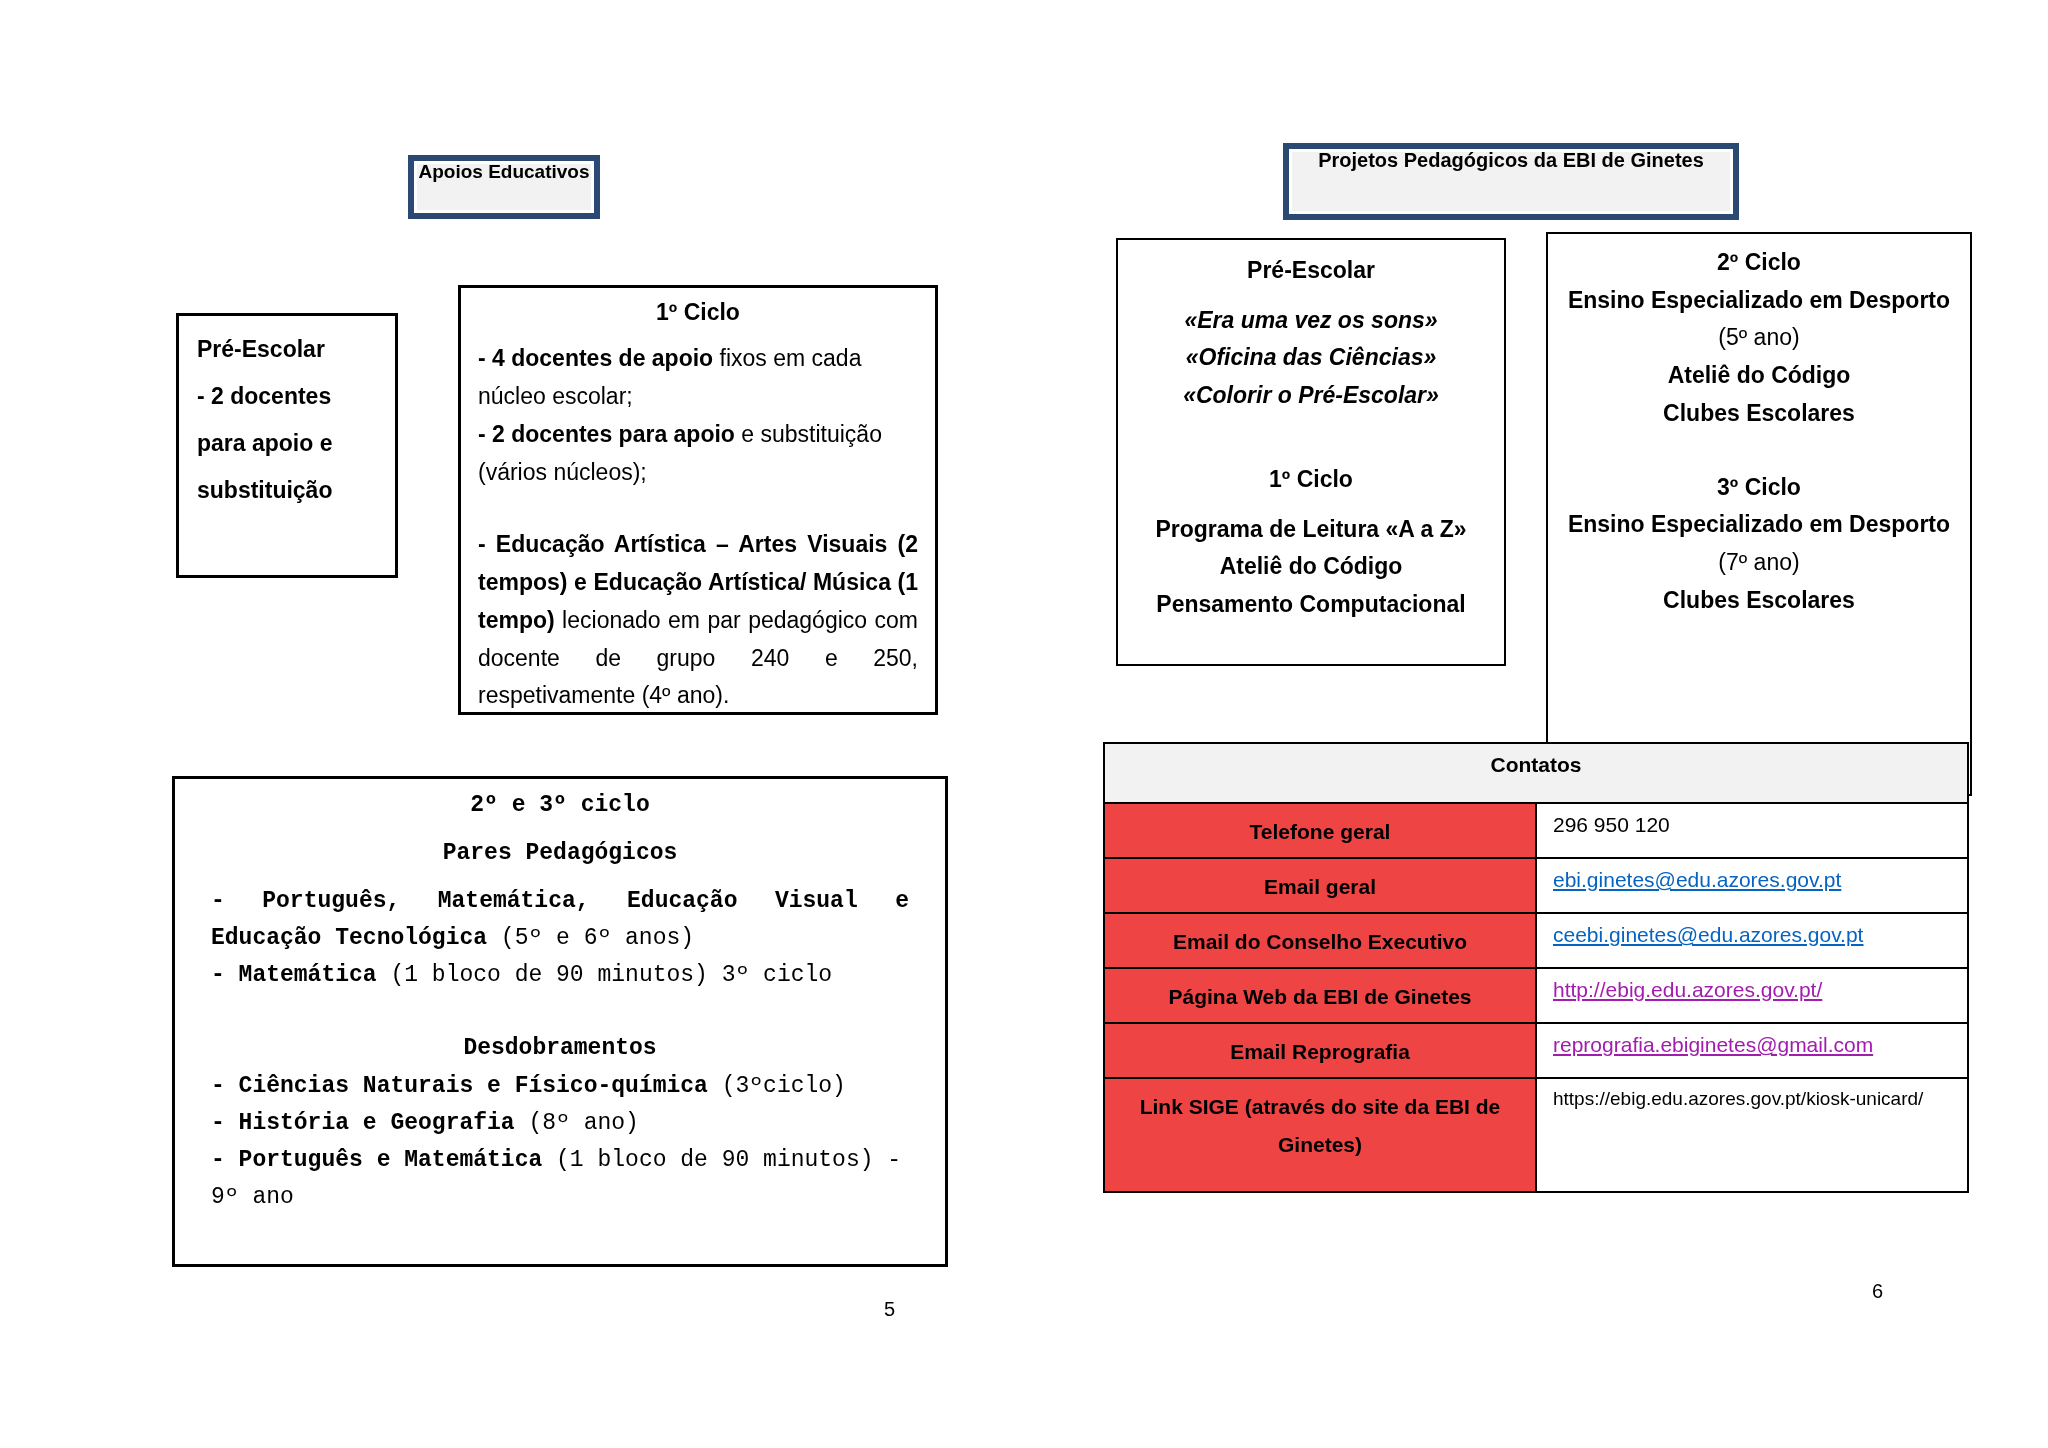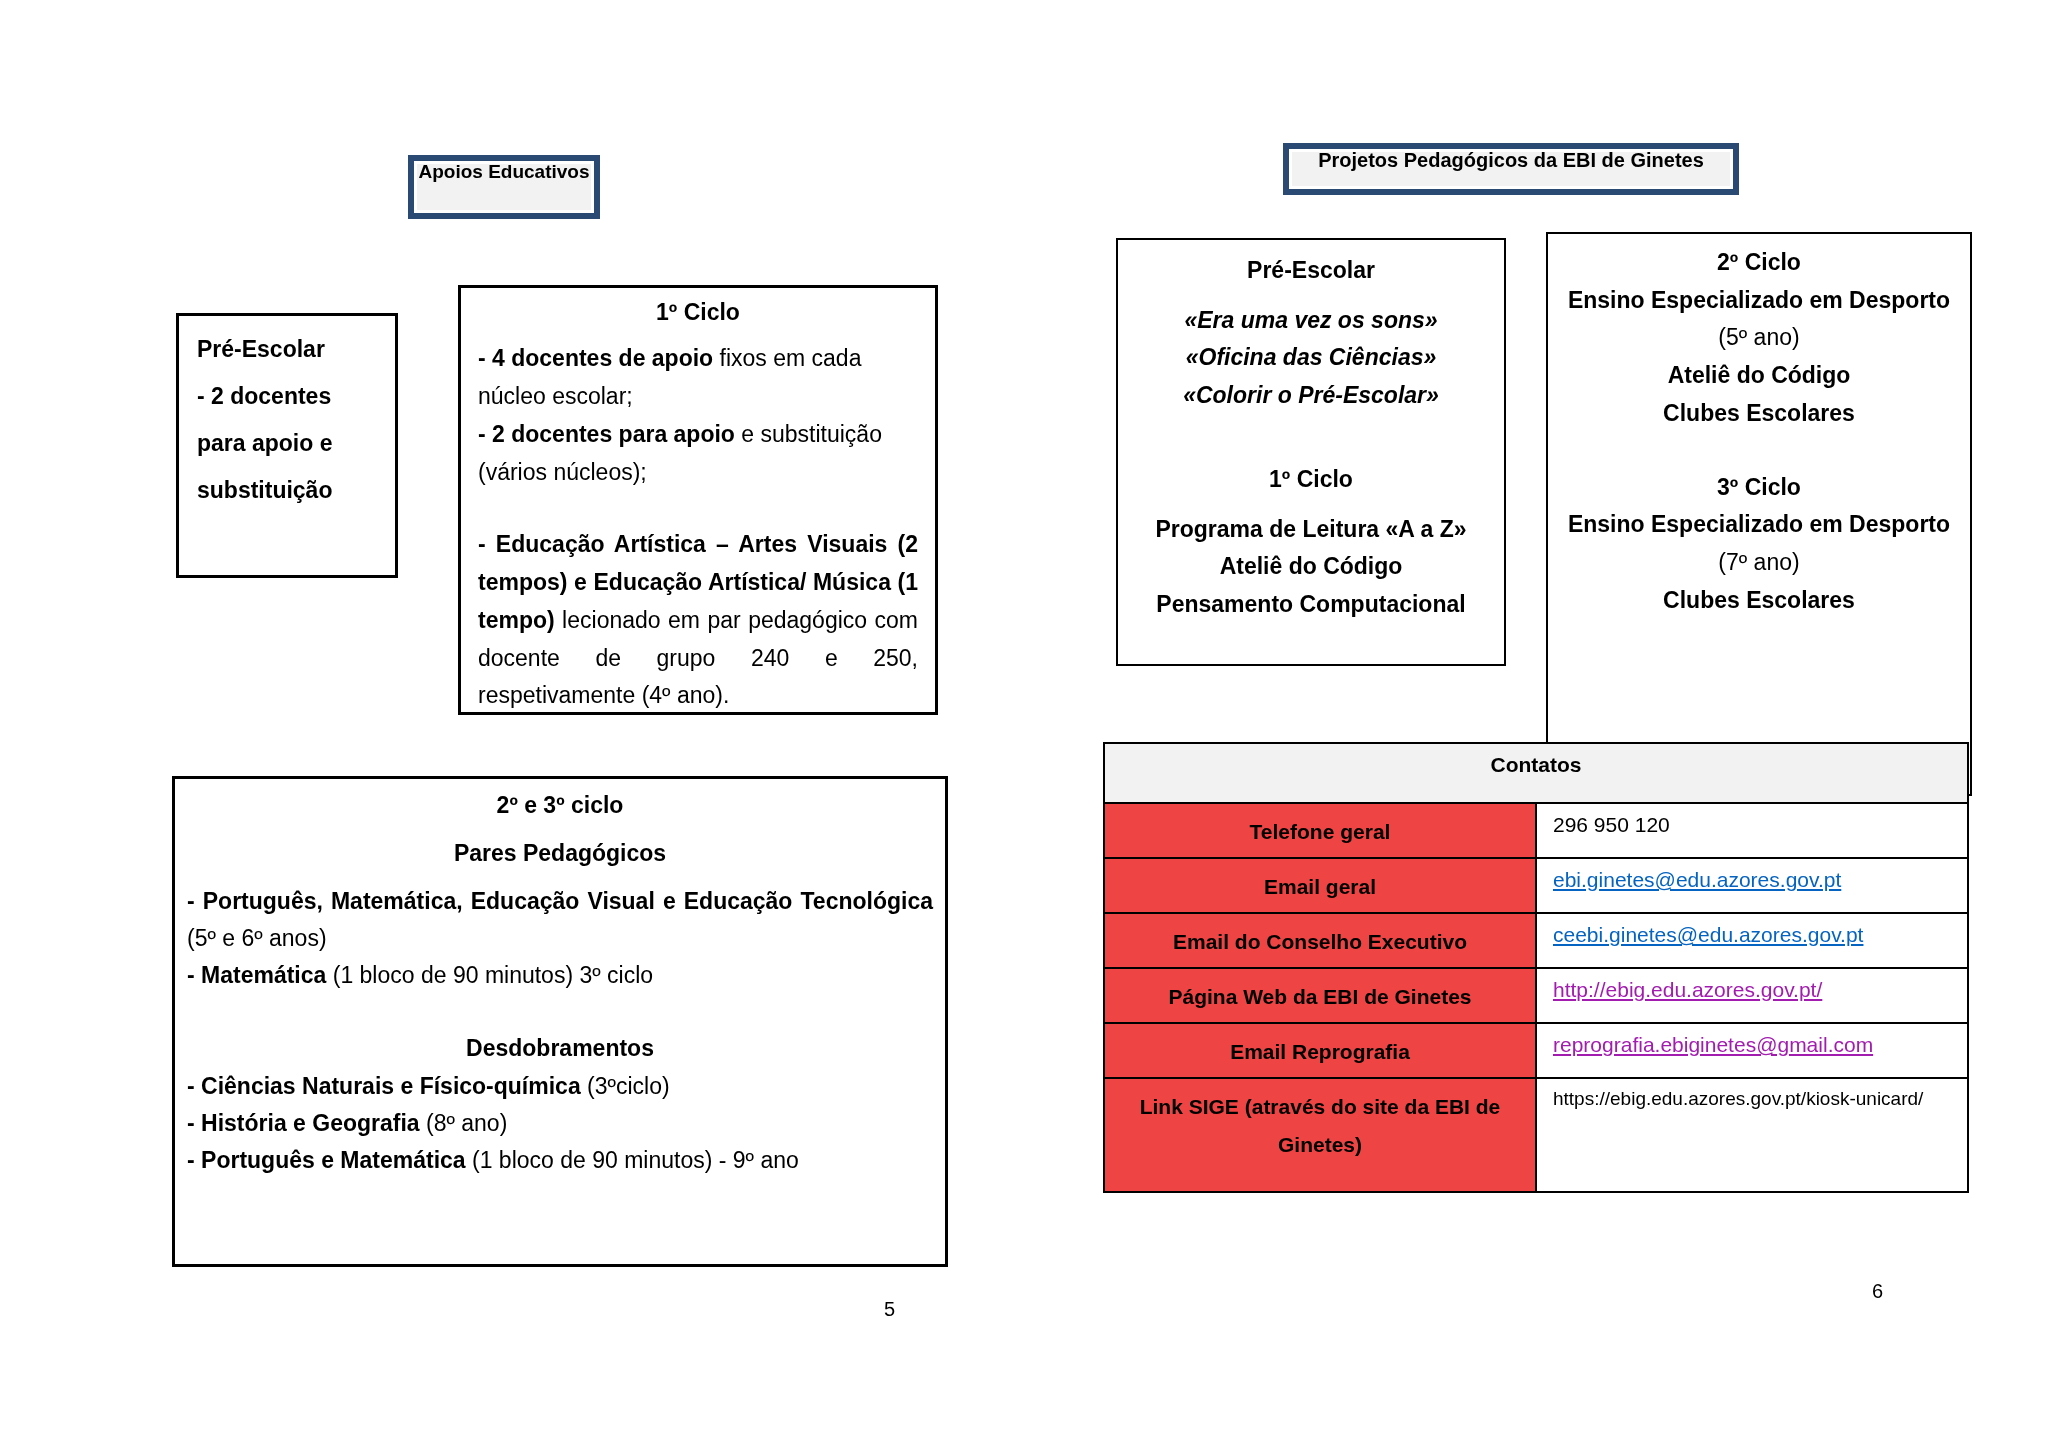--- a/index.html
+++ b/index.html
@@ -48,22 +48,22 @@
     padding: 6px 17px;
     font-size: 23px; line-height: 1.65;
   }
   #ciclo1 p { margin: 0; }
   #ciclo1 .item1 { margin-top: 8px; }
   #ciclo1 .item3 { margin-top: 34px; text-align: justify; }
 
   
   #ciclo23 {
     left: 172px; top: 776px; width: 776px; height: 491px;
-    padding: 8px 12px;
-    font-size: 23px; line-height: 1.62;
+    padding: 8px 36px;
+    font-size: 23px; line-height: 1.62; font-family: Liberation Mono, monospace;
   }
   #ciclo23 p { margin: 0; }
   #ciclo23 .subtitle { margin-top: 11px; }
   #ciclo23 .item1 { margin-top: 10px; text-align: justify; }
   #ciclo23 .subtitle2 { margin-top: 36px; }
 
   
   #box6a {
     left: 1116px; top: 238px; width: 390px; height: 428px;
     border: 2px solid #000;
@@ -143,21 +143,21 @@
   <p class="item1"><span class="b">- Português, Matemática, Educação Visual e Educação Tecnológica</span><span> (5º e 6º anos)</span></p>
   <p><span class="b">- Matemática</span><span> (1 bloco de 90 minutos) 3º ciclo</span></p>
   <div class="box-title subtitle2">Desdobramentos</div>
   <p><span class="b">- Ciências Naturais e Físico-química</span><span> (3ºciclo)</span></p>
   <p><span class="b">- História e Geografia</span><span> (8º ano)</span></p>
   <p><span class="b">- Português e Matemática</span><span> (1 bloco de 90 minutos) - 9º ano</span></p>
 </div>
 
 <div class="abs page-num" style="left:884px; top:1298px;">5</div>
 
-<div class="abs title-box" style="left:1283px; top:143px; width:456px; height:52px; font-size:20px;">
+<div class="abs title-box" style="left:1283px; top:143px; width:456px; height:77px; font-size:20px;">
   <span>Projetos Pedagógicos da EBI de Ginetes</span>
 </div>
 
 <div class="abs" id="box6a">
   <p class="b">Pré-Escolar</p>
   <div class="projects">
     <p class="bi">«Era uma vez os sons»</p>
     <p class="bi">«Oficina das Ciências»</p>
     <p class="bi">«Colorir o Pré-Escolar»</p>
   </div>

